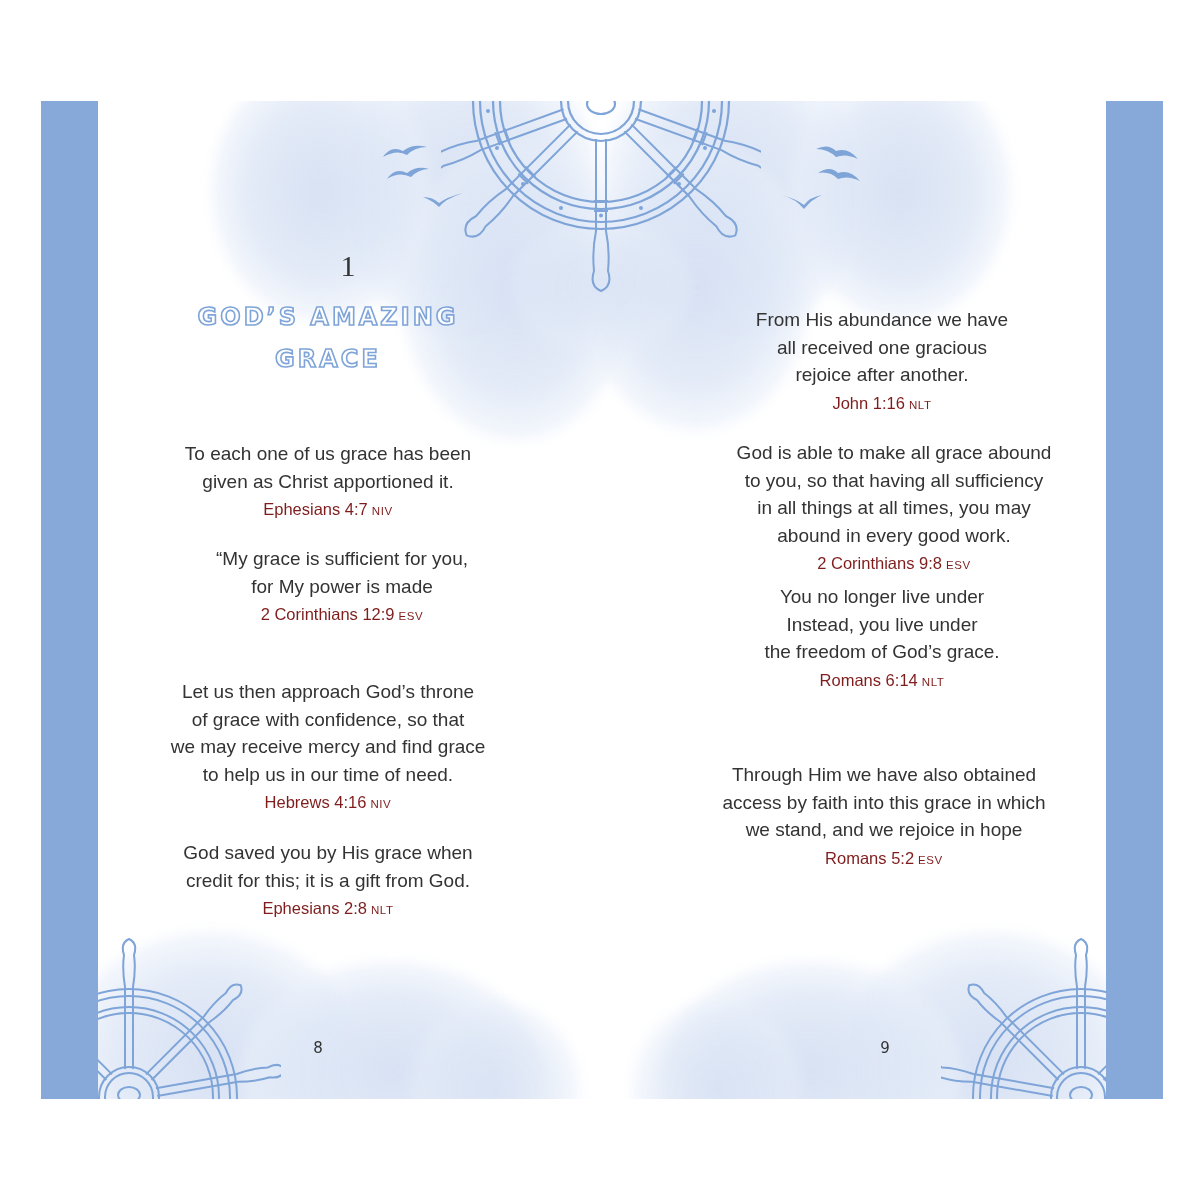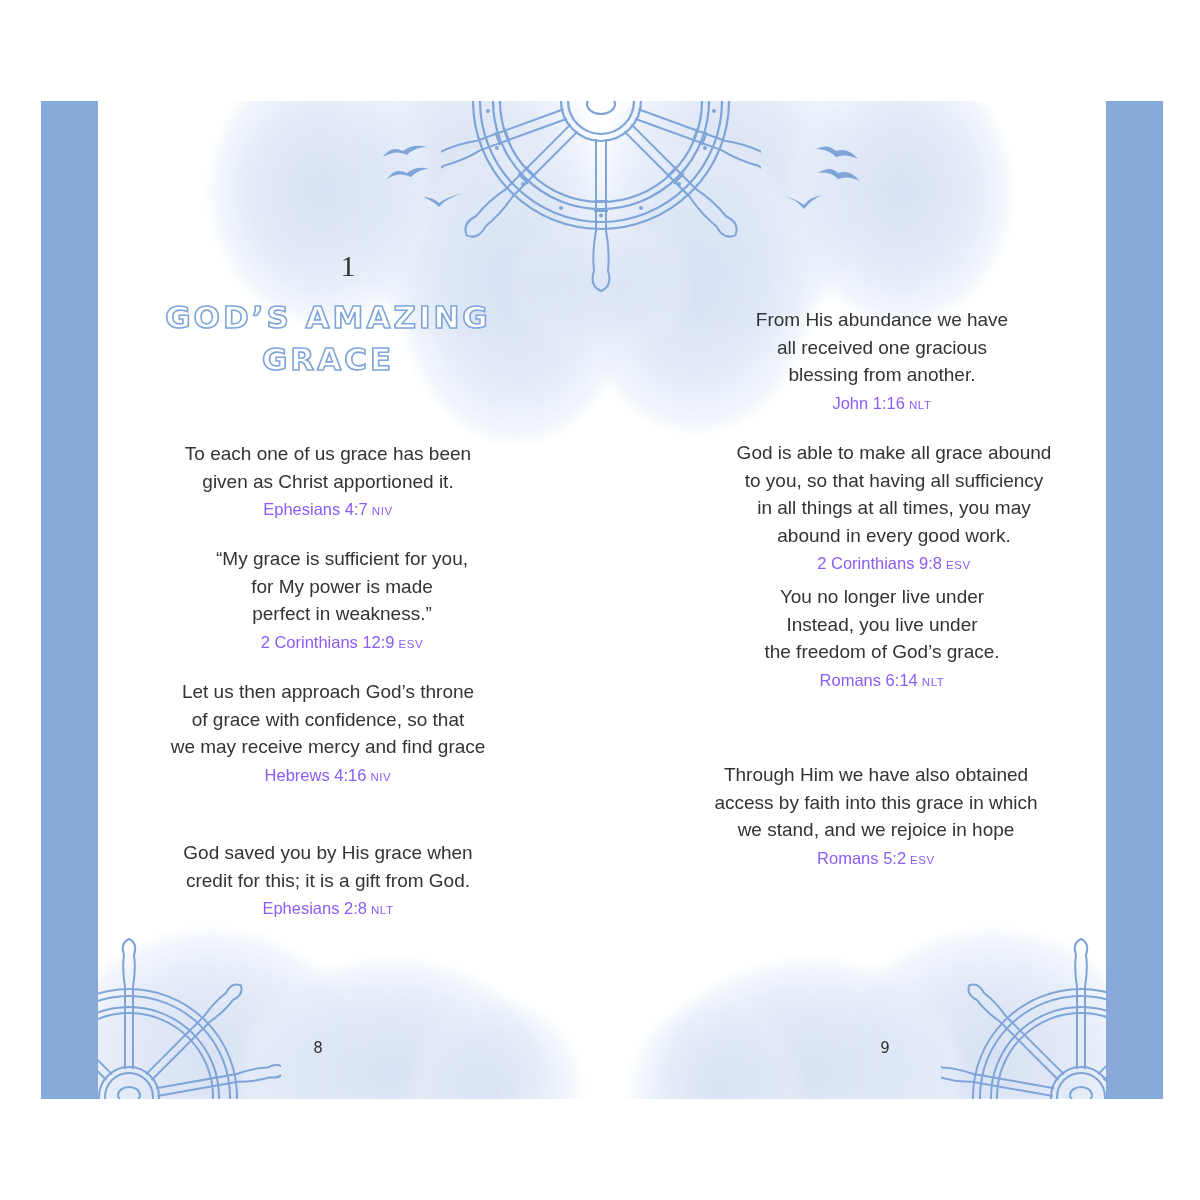--- a/index.html
+++ b/index.html
@@ -54,41 +54,41 @@
       color: #333333;
       line-height: 1;
     }
     .chapter-title {
       position: absolute;
       left: 20px; top: 195px;
       width: 420px;
       text-align: center;
       font-family: "DejaVu Sans", sans-serif;
       font-weight: bold;
-      font-size: 31px;
+      font-size: 24px;
       letter-spacing: 3px;
       line-height: 42px;
       color: #ffffff;
       -webkit-text-stroke: 1.6px #7ea4d8;
       text-shadow: 0 0 0 #a9c2e6;
     }
     .chapter-title span { display: block; }
 
     .verse {
       position: absolute;
       text-align: center;
       color: #333333;
       font-family: "Liberation Sans", "DejaVu Sans", sans-serif;
       font-size: 19px;
       line-height: 27.6px;
     }
     .verse .line { display: block; white-space: nowrap; }
     .verse .ref {
       display: block;
-      color: #8b5cf6;
+      color: #7f1d1d;
       font-size: 16.5px;
       line-height: 27px;
       margin-top: 1px;
     }
     .verse .ref .ver {
       font-size: 11.5px;
       letter-spacing: 0.6px;
       margin-left: 4px;
     }
 
@@ -258,64 +258,64 @@
 
     <div class="verse" style="left:0; width:460px; top:339px;">
       <span class="line">To each one of us grace has been</span>
       <span class="line">given as Christ apportioned it.</span>
       <span class="ref"><span>Ephesians 4:7</span><span class="ver">NIV</span></span>
     </div>
 
     <div class="verse" style="left:0; width:460px; top:444px;padding-left:28px;">
       <span class="line">“My grace is sufficient for you,</span>
       <span class="line">for My power is made</span>
-      <span class="line">perfect in weakness.”</span>
       <span class="ref"><span>2 Corinthians 12:9</span><span class="ver">ESV</span></span>
     </div>
 
     <div class="verse" style="left:0; width:460px; top:577px;">
       <span class="line">Let us then approach God’s throne</span>
       <span class="line">of grace with confidence, so that</span>
       <span class="line">we may receive mercy and find grace</span>
+      <span class="line">to help us in our time of need.</span>
       <span class="ref"><span>Hebrews 4:16</span><span class="ver">NIV</span></span>
     </div>
 
     <div class="verse" style="left:0; width:460px; top:738px;">
       <span class="line">God saved you by His grace when</span>
       <span class="line">credit for this; it is a gift from God.</span>
       <span class="ref"><span>Ephesians 2:8</span><span class="ver">NLT</span></span>
     </div>
 
     <div class="page-number" style="left:205px;">8</div>
   </div>
 
   <div class="page right">
     <div class="verse" style="left:50px; width:460px; top:205px;">
       <span class="line">From His abundance we have</span>
       <span class="line">all received one gracious</span>
-      <span class="line">blessing from another.</span>
+      <span class="line">rejoice after another.</span>
       <span class="ref"><span>John 1:16</span><span class="ver">NLT</span></span>
     </div>
 
     <div class="verse" style="left:62px; width:460px; top:338px;">
       <span class="line">God is able to make all grace abound</span>
       <span class="line">to you, so that having all sufficiency</span>
       <span class="line">in all things at all times, you may</span>
       <span class="line">abound in every good work.</span>
       <span class="ref"><span>2 Corinthians 9:8</span><span class="ver">ESV</span></span>
     </div>
 
     <div class="verse" style="left:50px; width:460px; top:482px;">
       <span class="line">You no longer live under</span>
       <span class="line">Instead, you live under</span>
       <span class="line">the freedom of God’s grace.</span>
       <span class="ref"><span>Romans 6:14</span><span class="ver">NLT</span></span>
     </div>
 
-    <div class="verse" style="left:44px; width:460px; top:660px;">
+    <div class="verse" style="left:52px; width:460px; top:660px;">
       <span class="line">Through Him we have also obtained</span>
       <span class="line">access by faith into this grace in which</span>
       <span class="line">we stand, and we rejoice in hope</span>
       <span class="ref"><span>Romans 5:2</span><span class="ver">ESV</span></span>
     </div>
 
     <div class="page-number" style="left:268px;">9</div>
   </div>
 
 </div>

